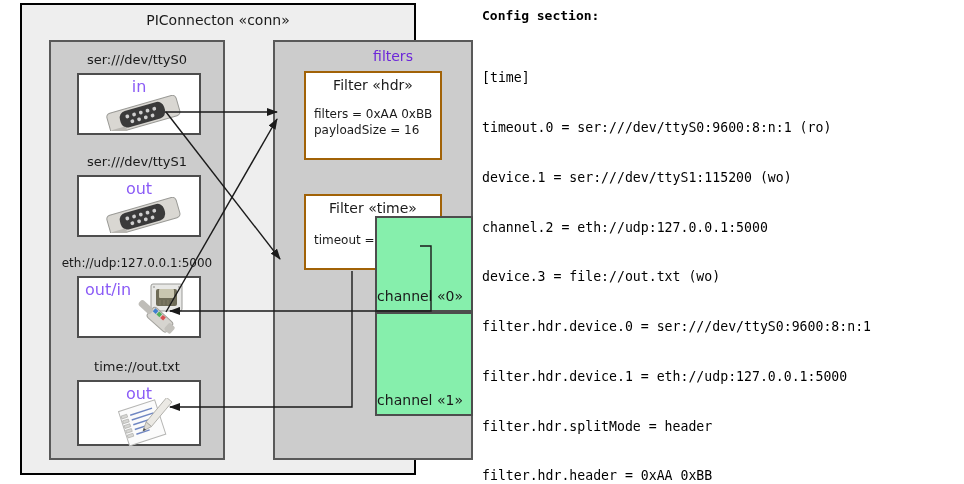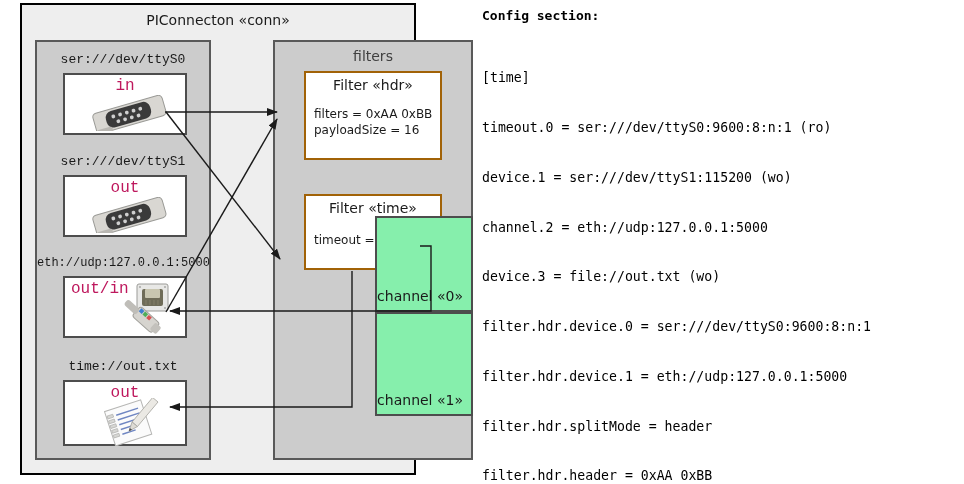--- a/index.html
+++ b/index.html
@@ -9,32 +9,32 @@
 
   
   #diagram{position:absolute;left:4px;top:3px;width:396px;height:472px;
            background:#eeeeee;border:2px solid #000000;box-sizing:border-box;margin-left:16px;}
   #diagram-title{position:absolute;left:0;top:7px;width:100%;text-align:center;
                  font-size:14px;color:#1a1a1a;}
 
   .panel{position:absolute;background:#cccccc;border:2px solid #595959;
          box-sizing:border-box;}
   .panel-title{position:absolute;left:0;top:6px;width:100%;text-align:center;
-               font-size:14px;color:#404040;}
-
-  #devices{left:13px;top:35px;width:176px;height:420px;font-family:Liberation Mono, monospace;}
+               font-size:14px;color:#6d28d9;padding-left:20px;}
+
+  #devices{left:27px;top:35px;width:176px;height:420px;}
   #filters{left:251px;top:35px;width:200px;height:420px;}
 
   .devgroup{position:absolute;width:100%;}
   .devlabel{position:absolute;left:0;width:100%;text-align:center;
             font-size:13px;color:#1a1a1a;}
   .devbox{position:absolute;background:#ffffff;border:2px solid #4d4d4d;
           box-sizing:border-box;}
   .devbox .io{position:absolute;top:2px;left:0;width:100%;text-align:center;
-              font-size:16px;color:#be185d;}
+              font-size:16px;color:#8b5cf6;}
   .devbox .io.left{text-align:right;left:6px;width:auto;}
   .devicon{position:absolute;}
 
   .fbox{position:absolute;background:#ffffff;border:2px solid #a16207;
         box-sizing:border-box;}
   .fbox .ftitle{position:absolute;left:0;top:4px;width:100%;text-align:center;
                 font-size:14px;color:#1a1a1a;}
   .fbox .fprops{position:absolute;left:8px;font-size:12px;color:#1a1a1a;
                 line-height:16px;}
 

